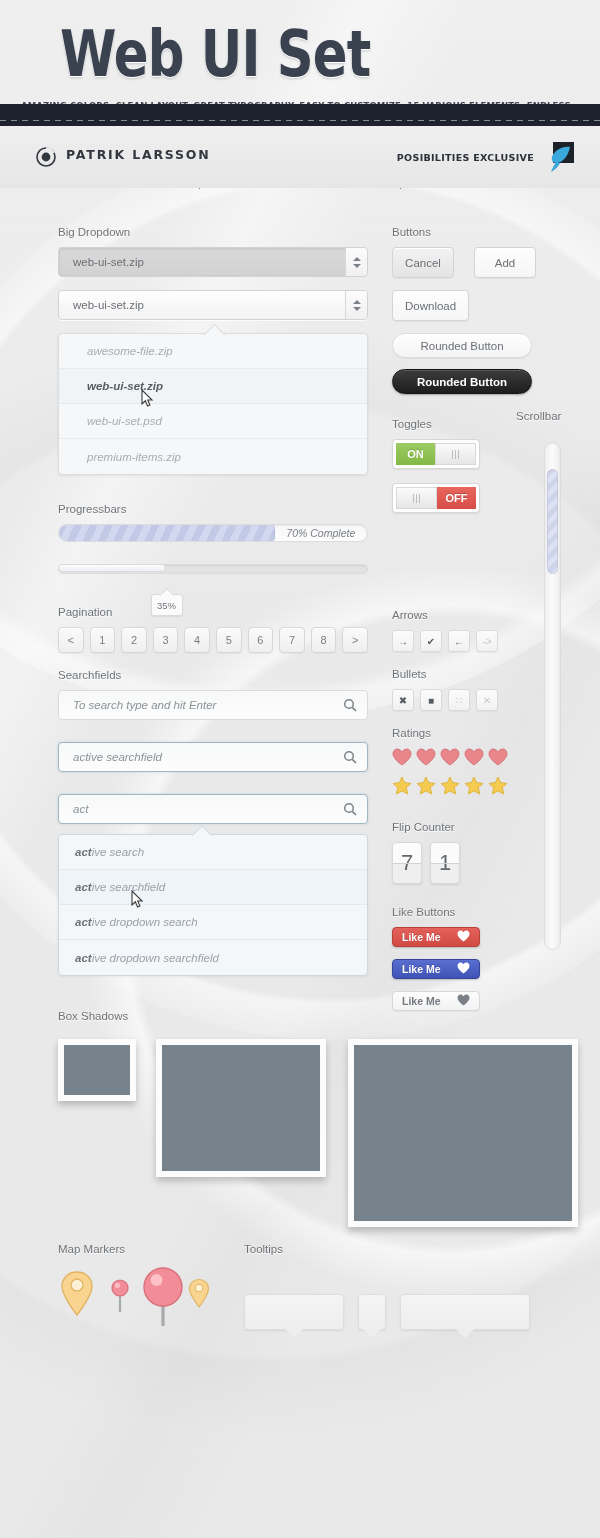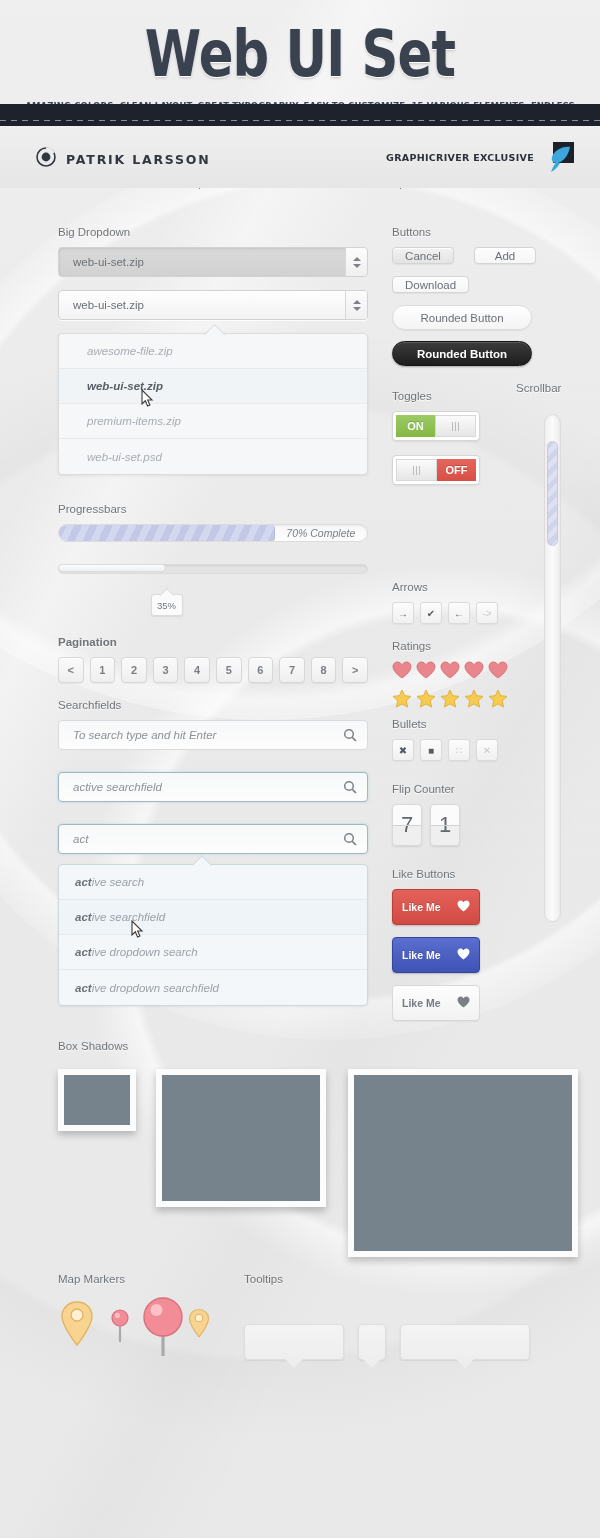--- a/index.html
+++ b/index.html
@@ -26,21 +26,21 @@
          background: radial-gradient(circle at 50% 50%, rgba(255,255,255,0) 66%, rgba(255,255,255,.55) 68%, rgba(255,255,255,0) 76%); }
   .diag { position:absolute; inset:0;
           background: linear-gradient(118deg, rgba(255,255,255,0) 20%, rgba(255,255,255,.45) 26%, rgba(255,255,255,0) 34%,
                       rgba(0,0,0,0) 58%, rgba(0,0,0,.018) 64%, rgba(0,0,0,0) 72%); }
   .noise { position:absolute; inset:0; opacity:.5;
            background-image: repeating-linear-gradient(0deg, rgba(0,0,0,.012) 0 1px, transparent 1px 3px); }
 
   .page { position: relative; z-index: 1; width: 600px; }
 
   
-  .header { padding-top: 22px; text-align: center; }
+  .header { padding-top: 22px; text-align: left; }
   .title {
     font-family: "DejaVu Sans", sans-serif;
     font-size: 64px; font-weight: bold; color: #3a414f;
     letter-spacing: -1px; line-height: 1;
     transform: scaleX(.80); transform-origin: center;
     text-shadow: 0 1px 0 #fff, 0 2px 3px rgba(0,0,0,.18);
   }
   .subtitle {
     margin-top: 14px; font-family: "DejaVu Sans", sans-serif;
     font-size: 9.2px; font-weight: bold; color: #3e4452;
@@ -108,21 +108,21 @@
   }
   .dd-item:last-child { border-bottom: none; }
   .dd-item.active { color: #575d64; font-weight: bold; background: #f0f4f7; }
 
   .cursor { position:absolute; width: 13px; height: 19px; pointer-events:none; }
   .cursor svg { display:block; }
 
   
   .btn-row { display: flex; gap: 20px; margin-bottom: 12px; }
   .btn {
-    min-width: 62px; height: 17px; padding: 0 12px; border-radius: 4px;
+    min-width: 62px; height: 31px; padding: 0 12px; border-radius: 4px;
     font-size: 11.5px; color: #6b7076; display:flex; align-items:center; justify-content:center;
     border: 1px solid #d4d4d4; box-shadow: 0 1px 1px rgba(0,0,0,.05), inset 0 1px 0 #fff;
   }
   .btn.grey { background: linear-gradient(180deg,#f2f2f2,#e4e4e4); }
   .btn.light { background: linear-gradient(180deg,#fdfdfd,#f6f6f6); }
   .btn-round {
     width: 140px; height: 25px; border-radius: 13px; font-size: 11.5px;
     display:flex; align-items:center; justify-content:center; margin-bottom: 11px;
     border: 1px solid #dcdcdc; background: linear-gradient(180deg,#fefefe,#f4f4f4);
     color: #6b7076; box-shadow: 0 1px 1px rgba(0,0,0,.06), inset 0 1px 0 #fff;
@@ -226,21 +226,21 @@
 
   
   .flips { display:flex; gap:8px; }
   .flip { position:relative; width:30px; height:42px; border-radius:4px;
           background: linear-gradient(180deg,#fbfbfb 0 49%,#efefef 51% 100%);
           border:1px solid #d9d9d9; display:flex; align-items:center; justify-content:center;
           font-size:22px; color:#63686e; box-shadow:0 1px 2px rgba(0,0,0,.1); }
   .flip:after { content:''; position:absolute; left:0; right:0; top:50%; height:1px; background:#d2d2d2; }
 
   
-  .like { width:88px; height:36px; border-radius:4px; display:flex; align-items:center;
+  .like { width:88px; height:20px; border-radius:4px; display:flex; align-items:center;
           justify-content:space-between; padding:0 9px; margin-bottom:12px;
           font-size:10.5px; color:#fff; font-weight:bold; }
   .like.red  { background: linear-gradient(180deg,#e4625b,#d04a43); border:1px solid #b93f39;
                text-shadow:0 -1px 0 rgba(0,0,0,.2); box-shadow:0 1px 2px rgba(0,0,0,.2); }
   .like.blue { background: linear-gradient(180deg,#5a6fd0,#3f52b5); border:1px solid #35459b;
                text-shadow:0 -1px 0 rgba(0,0,0,.2); box-shadow:0 1px 2px rgba(0,0,0,.2); }
   .like.white{ background: linear-gradient(180deg,#fdfdfd,#f2f2f2); border:1px solid #d8d8d8;
                color:#767b81; text-shadow:none; box-shadow:0 1px 1px rgba(0,0,0,.05); }
 
   
@@ -257,21 +257,21 @@
               width:0;height:0; border-left:9px solid transparent; border-right:9px solid transparent;
               border-top:9px solid #eeeeee; }
 
   
   .foot-dark { position:absolute; left:0; right:0; bottom:62px; height:22px; background:#1e222c; }
   .stitch { position:absolute; left:0; right:0; bottom:5px; height:1px;
             background: repeating-linear-gradient(90deg,#8b8f99 0 6px, transparent 6px 11px); }
   .foot { position:absolute; left:0; right:0; bottom:0; height:62px;
           background: linear-gradient(180deg,#efefef,#e6e6e6);
           display:flex; align-items:center; }
-  .foot-l { position:absolute; left:36px; display:flex; align-items:flex-end; gap:10px; }
+  .foot-l { position:absolute; left:36px; display:flex; align-items:flex-start; gap:10px; }
   .foot-name { font-family:"DejaVu Sans", sans-serif; font-weight:bold; font-size:12.5px;
                letter-spacing:1.8px; color:#32363f; }
   .foot-r { position:absolute; right:26px; display:flex; align-items:center; gap:14px; }
   .foot-gr { font-family:"DejaVu Sans", sans-serif; font-weight:bold; font-size:9.5px;
              letter-spacing:.3px; color:#2c3039; }
 </style>
 </head>
 <body>
 
 <div class="bg">
@@ -323,41 +323,41 @@
         <div class="dd-list">
           <div class="dd-item">awesome-file.zip</div>
           <div class="dd-item active">
             <span>web-ui-set.zip</span>
             <span class="cursor" style="left:82px; top:20px;">
               <svg width="13" height="19" viewBox="0 0 13 19">
                   <path d="M1 1 L1 15 L4.3 11.8 L6.6 17 L8.9 16 L6.7 11 L11 11 Z" fill="#fff" stroke="#3a3a3a" stroke-width="1.1"></path>
                 </svg>
             </span>
           </div>
+          <div class="dd-item">web-ui-set.psd</div>
           <div class="dd-item">premium-items.zip</div>
-          <div class="dd-item">web-ui-set.psd</div>
         </div>
       </div>
 
       <div style="margin-top:28px;">
         <div class="sec-label">Progressbars</div>
         <div class="pb-wrap">
           <div class="pb-fill" id="pbFill" style="width: 70%;"></div>
           <div class="pb-text">70% Complete</div>
         </div>
 
         <div style="position:relative; margin-top:22px;">
           <div class="slider-track">
             <div class="slider-fill" id="slFill" style="width: 35%;"></div>
           </div>
           <div class="tip-badge" id="slBadge" style="top: 30px; left: calc(35% - 16px);">35%</div>
         </div>
       </div>
 
-      <div style="margin-top:62px;font-weight:bold;">
+      <div style="margin-top:32px;">
         <div class="sec-label">Pagination</div>
         <div class="pager" id="pager">
             <div class="pg">&lt;</div>
             <div class="pg">1</div>
             <div class="pg">2</div>
             <div class="pg">3</div>
             <div class="pg">4</div>
             <div class="pg">5</div>
             <div class="pg">6</div>
             <div class="pg">7</div>
@@ -506,64 +506,64 @@
         <div class="sec-label">Arrows</div>
         <div class="mini-row" id="arrowRow">
             <div class="mini">→</div>
             <div class="mini">✔</div>
             <div class="mini">←</div>
             <div class="mini faded">-&gt;</div>
           </div>
       </div>
 
       <div>
-        <div class="sec-label">Ratings</div>
-        <div class="rate-row" id="heartRow">
-            <span><svg width="20" height="18" viewBox="0 0 20 18">
-                <path d="M10 17 C10 17 1 11 1 5.7 C1 2.8 3.2 1 5.4 1 C7.6 1 10 3.6 10 3.6 C10 3.6 12.4 1 14.6 1 C16.8 1 19 2.8 19 5.7 C19 11 10 17 10 17 Z" fill="#e8868c" stroke="#d6737c" stroke-width="1"></path>
-              </svg></span>
-            <span><svg width="20" height="18" viewBox="0 0 20 18">
-                <path d="M10 17 C10 17 1 11 1 5.7 C1 2.8 3.2 1 5.4 1 C7.6 1 10 3.6 10 3.6 C10 3.6 12.4 1 14.6 1 C16.8 1 19 2.8 19 5.7 C19 11 10 17 10 17 Z" fill="#e8868c" stroke="#d6737c" stroke-width="1"></path>
-              </svg></span>
-            <span><svg width="20" height="18" viewBox="0 0 20 18">
-                <path d="M10 17 C10 17 1 11 1 5.7 C1 2.8 3.2 1 5.4 1 C7.6 1 10 3.6 10 3.6 C10 3.6 12.4 1 14.6 1 C16.8 1 19 2.8 19 5.7 C19 11 10 17 10 17 Z" fill="#e8868c" stroke="#d6737c" stroke-width="1"></path>
-              </svg></span>
-            <span><svg width="20" height="18" viewBox="0 0 20 18">
-                <path d="M10 17 C10 17 1 11 1 5.7 C1 2.8 3.2 1 5.4 1 C7.6 1 10 3.6 10 3.6 C10 3.6 12.4 1 14.6 1 C16.8 1 19 2.8 19 5.7 C19 11 10 17 10 17 Z" fill="#e8868c" stroke="#d6737c" stroke-width="1"></path>
-              </svg></span>
-            <span><svg width="20" height="18" viewBox="0 0 20 18">
-                <path d="M10 17 C10 17 1 11 1 5.7 C1 2.8 3.2 1 5.4 1 C7.6 1 10 3.6 10 3.6 C10 3.6 12.4 1 14.6 1 C16.8 1 19 2.8 19 5.7 C19 11 10 17 10 17 Z" fill="#e8868c" stroke="#d6737c" stroke-width="1"></path>
-              </svg></span>
-          </div>
-        <div class="rate-row" id="starRow">
-            <span><svg width="20" height="19" viewBox="0 0 20 19">
-                <path d="M10 1 L12.6 6.7 L19 7.4 L14.3 11.7 L15.6 18 L10 14.9 L4.4 18 L5.7 11.7 L1 7.4 L7.4 6.7 Z" fill="#f6cb52" stroke="#e0b23f" stroke-width="1" stroke-linejoin="round"></path>
-              </svg></span>
-            <span><svg width="20" height="19" viewBox="0 0 20 19">
-                <path d="M10 1 L12.6 6.7 L19 7.4 L14.3 11.7 L15.6 18 L10 14.9 L4.4 18 L5.7 11.7 L1 7.4 L7.4 6.7 Z" fill="#f6cb52" stroke="#e0b23f" stroke-width="1" stroke-linejoin="round"></path>
-              </svg></span>
-            <span><svg width="20" height="19" viewBox="0 0 20 19">
-                <path d="M10 1 L12.6 6.7 L19 7.4 L14.3 11.7 L15.6 18 L10 14.9 L4.4 18 L5.7 11.7 L1 7.4 L7.4 6.7 Z" fill="#f6cb52" stroke="#e0b23f" stroke-width="1" stroke-linejoin="round"></path>
-              </svg></span>
-            <span><svg width="20" height="19" viewBox="0 0 20 19">
-                <path d="M10 1 L12.6 6.7 L19 7.4 L14.3 11.7 L15.6 18 L10 14.9 L4.4 18 L5.7 11.7 L1 7.4 L7.4 6.7 Z" fill="#f6cb52" stroke="#e0b23f" stroke-width="1" stroke-linejoin="round"></path>
-              </svg></span>
-            <span><svg width="20" height="19" viewBox="0 0 20 19">
-                <path d="M10 1 L12.6 6.7 L19 7.4 L14.3 11.7 L15.6 18 L10 14.9 L4.4 18 L5.7 11.7 L1 7.4 L7.4 6.7 Z" fill="#f6cb52" stroke="#e0b23f" stroke-width="1" stroke-linejoin="round"></path>
-              </svg></span>
-          </div>
-      </div>
-
-      <div>
         <div class="sec-label">Bullets</div>
         <div class="mini-row" id="bulletRow">
             <div class="mini">✖</div>
             <div class="mini">■</div>
             <div class="mini faded">∷</div>
             <div class="mini faded">✕</div>
+          </div>
+      </div>
+
+      <div>
+        <div class="sec-label">Ratings</div>
+        <div class="rate-row" id="heartRow">
+            <span><svg width="20" height="18" viewBox="0 0 20 18">
+                <path d="M10 17 C10 17 1 11 1 5.7 C1 2.8 3.2 1 5.4 1 C7.6 1 10 3.6 10 3.6 C10 3.6 12.4 1 14.6 1 C16.8 1 19 2.8 19 5.7 C19 11 10 17 10 17 Z" fill="#e8868c" stroke="#d6737c" stroke-width="1"></path>
+              </svg></span>
+            <span><svg width="20" height="18" viewBox="0 0 20 18">
+                <path d="M10 17 C10 17 1 11 1 5.7 C1 2.8 3.2 1 5.4 1 C7.6 1 10 3.6 10 3.6 C10 3.6 12.4 1 14.6 1 C16.8 1 19 2.8 19 5.7 C19 11 10 17 10 17 Z" fill="#e8868c" stroke="#d6737c" stroke-width="1"></path>
+              </svg></span>
+            <span><svg width="20" height="18" viewBox="0 0 20 18">
+                <path d="M10 17 C10 17 1 11 1 5.7 C1 2.8 3.2 1 5.4 1 C7.6 1 10 3.6 10 3.6 C10 3.6 12.4 1 14.6 1 C16.8 1 19 2.8 19 5.7 C19 11 10 17 10 17 Z" fill="#e8868c" stroke="#d6737c" stroke-width="1"></path>
+              </svg></span>
+            <span><svg width="20" height="18" viewBox="0 0 20 18">
+                <path d="M10 17 C10 17 1 11 1 5.7 C1 2.8 3.2 1 5.4 1 C7.6 1 10 3.6 10 3.6 C10 3.6 12.4 1 14.6 1 C16.8 1 19 2.8 19 5.7 C19 11 10 17 10 17 Z" fill="#e8868c" stroke="#d6737c" stroke-width="1"></path>
+              </svg></span>
+            <span><svg width="20" height="18" viewBox="0 0 20 18">
+                <path d="M10 17 C10 17 1 11 1 5.7 C1 2.8 3.2 1 5.4 1 C7.6 1 10 3.6 10 3.6 C10 3.6 12.4 1 14.6 1 C16.8 1 19 2.8 19 5.7 C19 11 10 17 10 17 Z" fill="#e8868c" stroke="#d6737c" stroke-width="1"></path>
+              </svg></span>
+          </div>
+        <div class="rate-row" id="starRow">
+            <span><svg width="20" height="19" viewBox="0 0 20 19">
+                <path d="M10 1 L12.6 6.7 L19 7.4 L14.3 11.7 L15.6 18 L10 14.9 L4.4 18 L5.7 11.7 L1 7.4 L7.4 6.7 Z" fill="#f6cb52" stroke="#e0b23f" stroke-width="1" stroke-linejoin="round"></path>
+              </svg></span>
+            <span><svg width="20" height="19" viewBox="0 0 20 19">
+                <path d="M10 1 L12.6 6.7 L19 7.4 L14.3 11.7 L15.6 18 L10 14.9 L4.4 18 L5.7 11.7 L1 7.4 L7.4 6.7 Z" fill="#f6cb52" stroke="#e0b23f" stroke-width="1" stroke-linejoin="round"></path>
+              </svg></span>
+            <span><svg width="20" height="19" viewBox="0 0 20 19">
+                <path d="M10 1 L12.6 6.7 L19 7.4 L14.3 11.7 L15.6 18 L10 14.9 L4.4 18 L5.7 11.7 L1 7.4 L7.4 6.7 Z" fill="#f6cb52" stroke="#e0b23f" stroke-width="1" stroke-linejoin="round"></path>
+              </svg></span>
+            <span><svg width="20" height="19" viewBox="0 0 20 19">
+                <path d="M10 1 L12.6 6.7 L19 7.4 L14.3 11.7 L15.6 18 L10 14.9 L4.4 18 L5.7 11.7 L1 7.4 L7.4 6.7 Z" fill="#f6cb52" stroke="#e0b23f" stroke-width="1" stroke-linejoin="round"></path>
+              </svg></span>
+            <span><svg width="20" height="19" viewBox="0 0 20 19">
+                <path d="M10 1 L12.6 6.7 L19 7.4 L14.3 11.7 L15.6 18 L10 14.9 L4.4 18 L5.7 11.7 L1 7.4 L7.4 6.7 Z" fill="#f6cb52" stroke="#e0b23f" stroke-width="1" stroke-linejoin="round"></path>
+              </svg></span>
           </div>
       </div>
 
       <div style="margin-top:22px;">
         <div class="sec-label">Flip Counter</div>
         <div class="flips">
           <div class="flip">7</div>
           <div class="flip">1</div>
         </div>
       </div>
@@ -605,21 +605,21 @@
   <div class="foot">
     <div class="foot-l">
       <svg width="20" height="20" viewBox="0 0 20 20">
         <circle cx="10" cy="10" r="9" fill="none" stroke="#32363f" stroke-width="1.6"></circle>
         <circle cx="10" cy="10" r="4.4" fill="#32363f"></circle>
         <path d="M10 1.4 A8.6 8.6 0 0 1 17.6 6" stroke="#eee" stroke-width="2.4" fill="none"></path>
       </svg>
       <span class="foot-name">PATRIK LARSSON</span>
     </div>
     <div class="foot-r">
-      <span class="foot-gr">GRAPHICRIVER EXCLUSIVE</span>
+      <span class="foot-gr">POSIBILITIES EXCLUSIVE</span>
       <svg width="26" height="30" viewBox="0 0 26 30">
         <rect x="5" y="0" width="21" height="21" fill="#1d212a"></rect>
         <path d="M22 5 C14 4 6 9 4 15 C3 18 5 21 8 21 C14 21 20 15 22 5 Z" fill="#3ba8dd"></path>
         <path d="M8 20 C6 23 4 27 3 30 C7 28 10 25 12 21 Z" fill="#3ba8dd"></path>
       </svg>
     </div>
   </div>
 
 </div>
 

